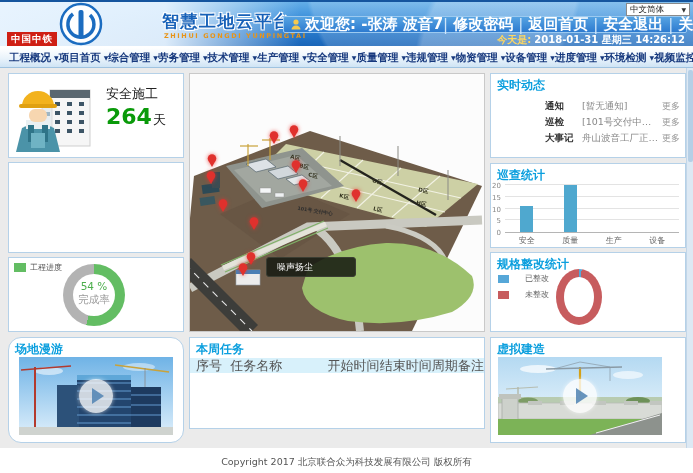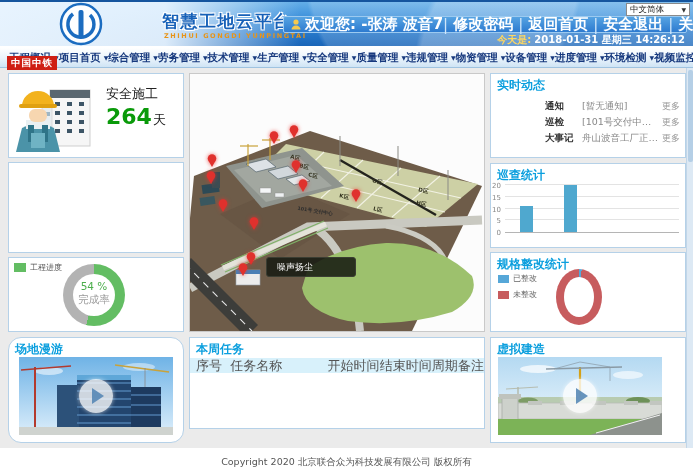--- a/index.html
+++ b/index.html
@@ -10,21 +10,21 @@
 
 .header{position:absolute;left:0;top:0;width:693px;height:46px;z-index:5;border-top:2px solid #15559e;
  background:
   radial-gradient(circle at 82% 160%, rgba(255,255,255,.22) 0 26%, transparent 27%),
   radial-gradient(circle at 64% -60%, rgba(255,255,255,.16) 0 30%, transparent 31%),
   linear-gradient(180deg,#63aee8 0%,#2f85d6 50%,#1a65b8 100%);}
 .brand-fade{position:absolute;left:0;top:0;width:300px;height:44px;
  background:linear-gradient(90deg,rgba(236,246,255,.97) 0%,rgba(236,246,255,.92) 55%,rgba(236,246,255,0) 100%);}
 .logo{position:absolute;left:59px;top:0px;}
 .ribbon{position:absolute;left:7px;top:30px;width:50px;height:14px;background:#cf1f14;color:#fff;
- font-size:9.5px;font-weight:bold;text-align:center;line-height:14px;letter-spacing:1px;margin-top:24px;}
+ font-size:9.5px;font-weight:bold;text-align:center;line-height:14px;letter-spacing:1px;}
 .brand-title{position:absolute;left:162px;top:8px;font-size:17px;font-weight:bold;color:#1761b8;letter-spacing:1.5px;
  text-shadow:1px 1px 0 #fff,-1px -1px 0 #fff,1px -1px 0 #fff,-1px 1px 0 #fff;}
 .brand-sub{position:absolute;left:164px;top:30px;font-size:6.5px;font-weight:bold;color:#e89417;letter-spacing:1.6px;}
 .lang{position:absolute;right:3px;top:1px;width:64px;height:13px;background:#fff;border:1px solid #8a8a8a;
  display:flex;align-items:center;justify-content:space-between;padding:0 3px;font-size:8.5px;color:#222;cursor:pointer;}
 .lang-caret{font-size:6px;color:#333;}
 .user-bar{position:absolute;left:283px;top:14px;width:404px;height:17px;border:1px solid #9ccaf0;border-radius:2px;
  background:linear-gradient(180deg,#56a3e2 0%,#2d7bd0 100%);display:flex;align-items:center;padding:0 7px;
  color:#fff;font-size:15px;font-weight:bold;}
 .user-icon{display:inline-flex;margin-right:4px;}
@@ -103,21 +103,21 @@
 .ytick{position:absolute;right:2px;font-size:7px;color:#888;}
 #bar-plot{position:absolute;left:14px;top:22px;right:6px;height:47px;border-bottom:1px solid #b5b5b5;}
 .gridline{position:absolute;left:0;right:0;height:1px;background:#e3e3e3;}
 #bar-cols{position:absolute;inset:0;display:flex;}
 .bar-col{flex:1;display:flex;align-items:flex-end;justify-content:center;}
 .bar{width:13px;}
 #bar-xlabels{position:absolute;left:14px;right:6px;top:71px;display:flex;}
 .xtick{flex:1;text-align:center;font-size:8px;color:#666;}
 .p-rect{left:490px;top:184px;width:196px;height:80px;}
 #rectify-legend{position:absolute;left:7px;top:20px;display:flex;flex-direction:column;gap:5px;font-size:8px;color:#666;}
-.leg-item{display:flex;align-items:center;gap:4px;}
+.leg-item{display:flex;align-items:center;gap:16px;}
 .leg-item .swatch{width:11px;height:8px;background:#999;}
 #rectify-donut{left:65px;top:16px;width:46px;height:56px;}
 #rectify-donut::after{inset:8px;}
 .p-virtual{left:490px;top:269px;width:196px;height:106px;}
 
 
 .scrollbar{position:absolute;right:0;top:0;width:7px;height:380px;background:#dde9f4;border-left:1px solid #c2d6e8;}
 .thumb-bar{position:absolute;left:1px;top:2px;width:5px;height:92px;background:#b5cfe6;border-radius:2px;}
 .footer{position:absolute;left:0;top:448px;width:693px;height:25px;background:#fff;text-align:center;
  padding-top:8px;font-size:9.5px;color:#555;}
@@ -481,20 +481,26 @@
               <div class="bar" style="height: 47px; background: rgb(79, 168, 207);"></div>
             </div>
             <div class="bar-col">
               <div class="bar" style="height: 0px; background: rgb(79, 168, 207);"></div>
             </div>
             <div class="bar-col">
               <div class="bar" style="height: 0px; background: rgb(79, 168, 207);"></div>
             </div>
           </div>
       </div>
+      <div id="bar-xlabels">
+          <div class="xtick">安全</div>
+          <div class="xtick">质量</div>
+          <div class="xtick">生产</div>
+          <div class="xtick">设备</div>
+        </div>
     </section>
 
     <section class="panel p-rect">
       <div class="panel-title">规格整改统计</div>
       <div id="rectify-legend">
           <div class="leg-item">
             <span class="swatch" style="background: rgb(86, 167, 216);"></span>
             <span>已整改</span>
           </div>
           <div class="leg-item">
@@ -545,15 +551,15 @@
         <div class="play"></div>
       </div>
     </section>
 
     <div class="scrollbar">
       <div class="thumb-bar"></div>
     </div>
   </main>
 
   <footer class="footer">
-    <span>Copyright 2020 北京联合众为科技发展有限公司 版权所有</span>
+    <span>Copyright 2017 北京联合众为科技发展有限公司 版权所有</span>
   </footer>
 </div>
 
 </body></html>

